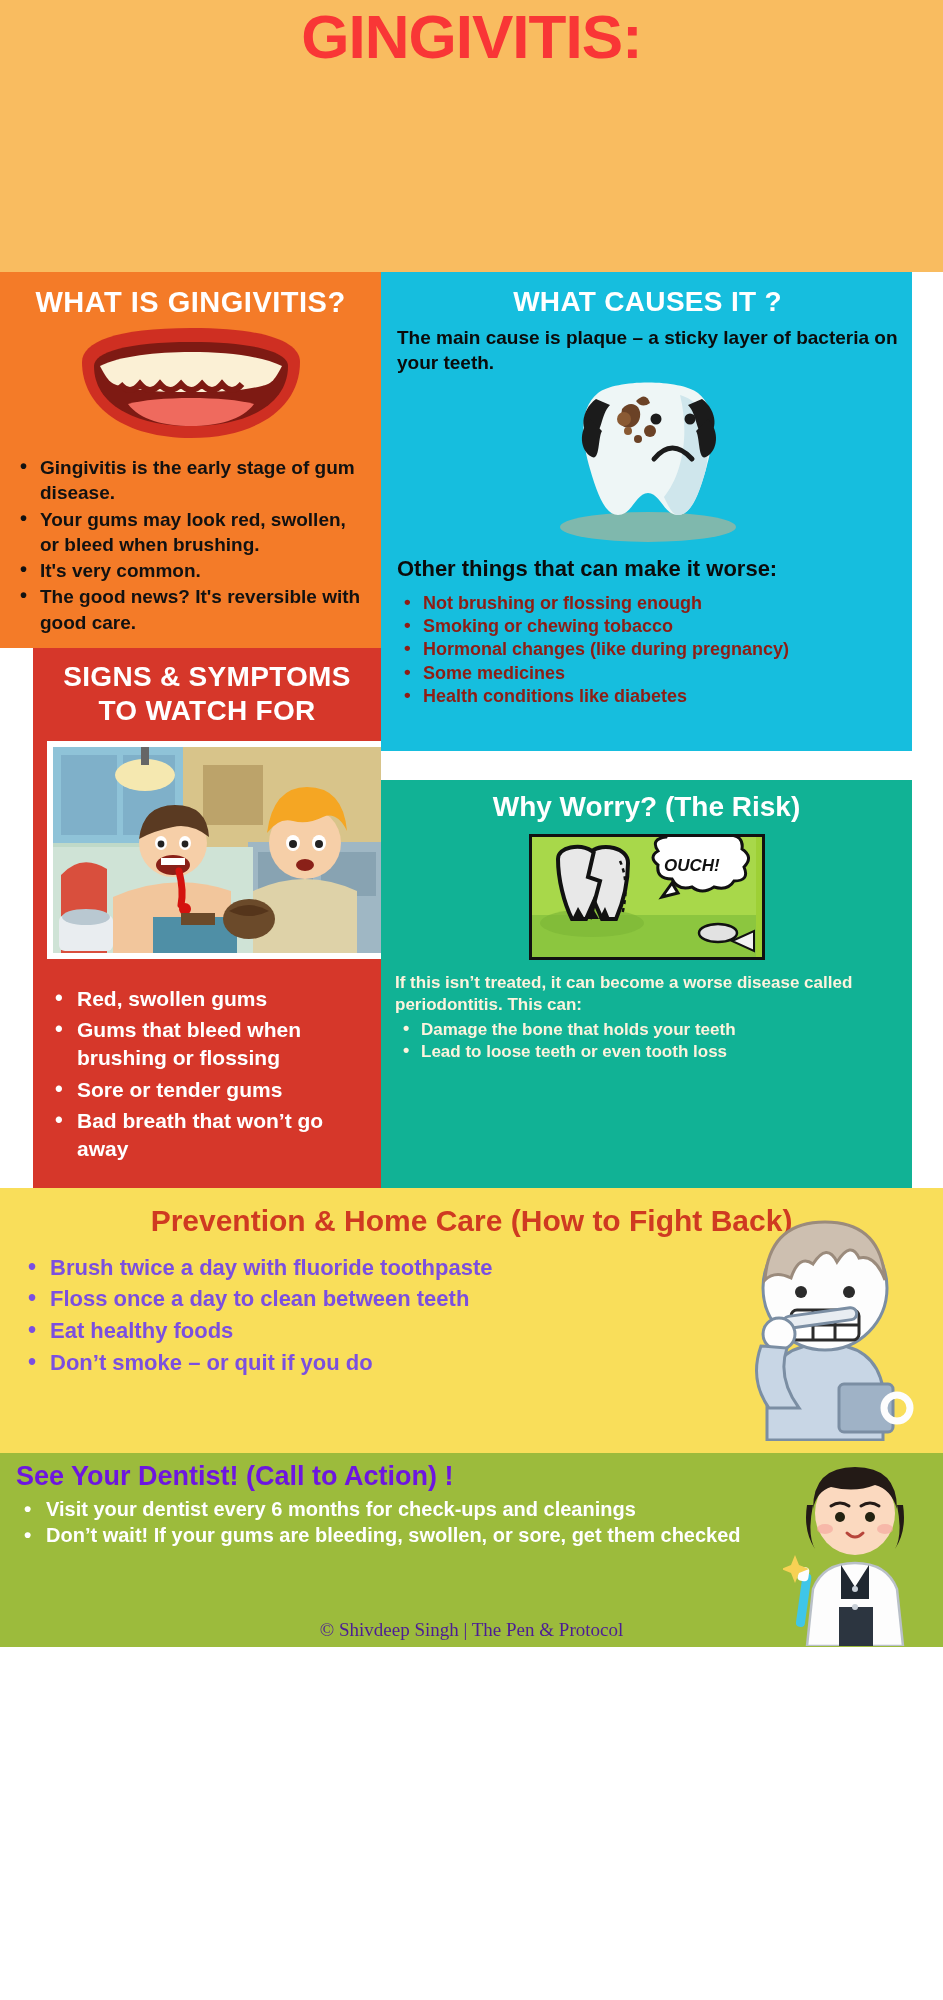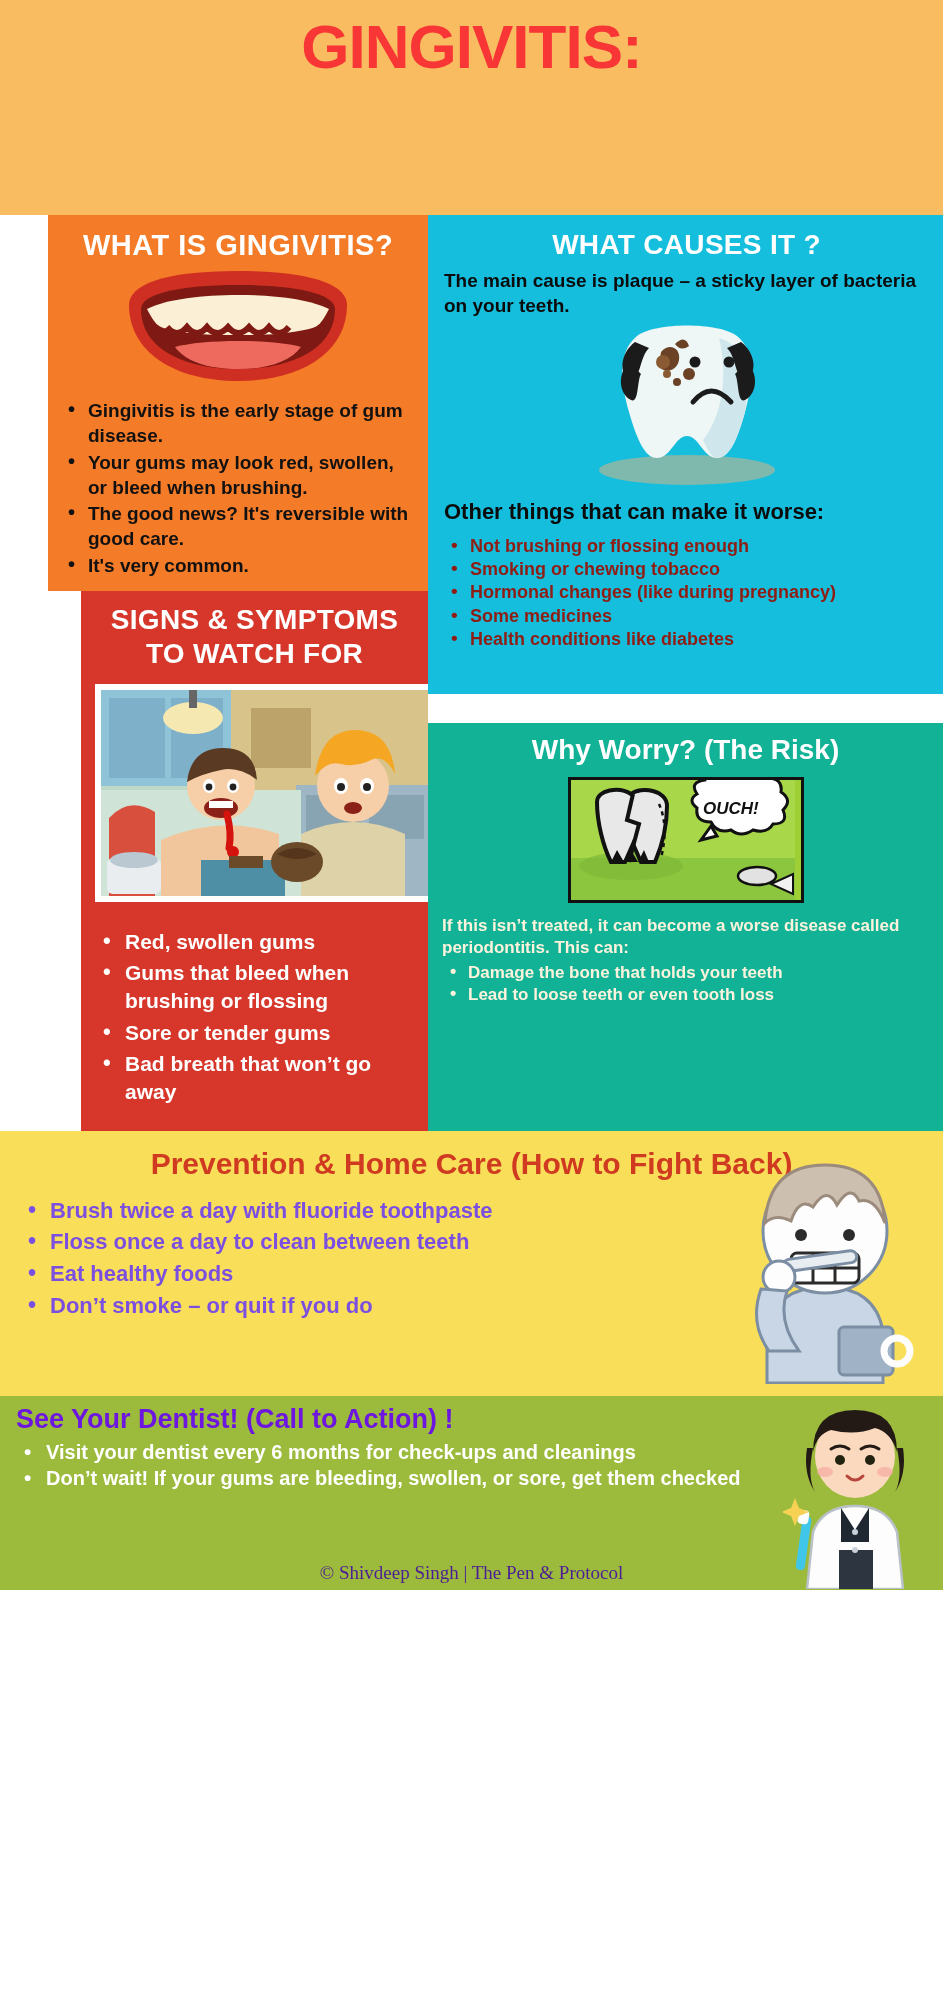--- a/index.html
+++ b/index.html
@@ -8,24 +8,24 @@
     width:943px; height:2000px;
     font-family:"Liberation Sans", sans-serif;
     overflow:hidden;
     position:relative;
   }
   .page { width:943px; height:2000px; position:relative; display:flex; flex-direction:column; }
 
   
   .header {
     background:#f9bc60;
-    height:215px;
+    height:272px;
     display:flex; flex-direction:column;
     align-items:center; justify-content:flex-start;
-    padding-top:12px;
+    padding-top:2px;
   }
   .header-title {
     color:#f93636;
     font-size:62px;
     font-weight:bold;
     letter-spacing:-1px;
     line-height:1.12;
     text-align:center;
     font-family:"Liberation Sans", sans-serif;
   }
@@ -34,21 +34,21 @@
     font-size:38px;
     font-weight:bold;
     text-align:center;
     line-height:1.22;
     max-width:760px;
     margin-top:2px;
   }
 
   
   .mid { display:flex; width:943px; height:916px; }
-  .col-left  { width:428px; display:flex; flex-direction:column;padding-left:48px; }
+  .col-left  { width:381px; display:flex; flex-direction:column; }
   .col-right { width:531px; display:flex; flex-direction:column;gap:29px; }
 
   
   .panel-orange {
     background:#f47b28; height:376px;
     padding:14px 14px 0 14px;
     position:relative; overflow:hidden;
   }
   .panel-orange h2 {
     color:#ffffff; font-size:29px; font-weight:bold;
@@ -180,22 +180,22 @@
             <path d="M6 36 C6 16 40 2 115 2 C190 2 224 16 224 36 C224 82 180 112 115 112 C50 112 6 82 6 36 Z" fill="#cf2f22"></path>
             <path d="M18 40 C18 26 52 16 115 16 C178 16 212 26 212 40 C212 78 172 100 115 100 C58 100 18 78 18 40 Z" fill="#7e1a13"></path>
             <path d="M24 40 C44 30 80 26 115 26 C150 26 186 30 206 40 C198 56 194 58 186 60 C160 66 140 66 115 66 C90 66 70 66 44 60 C36 58 32 56 24 40 Z" fill="#fbf0d5"></path>
             <path d="M44 58 q10 12 20 0 q10 12 20 0 q10 12 21 0 q10 12 21 0 q10 12 20 0 q10 12 20 0" fill="none" stroke="#7e1a13" stroke-width="6"></path>
             <path d="M52 78 C80 70 150 70 178 78 C166 94 142 100 115 100 C88 100 64 94 52 78 Z" fill="#ef6a5e"></path>
           </svg>
         </div>
         <ul class="orange-list">
           <li>Gingivitis is the early stage of gum disease.</li>
           <li>Your gums may look red, swollen, or bleed when brushing.</li>
+          <li>It's very common.</li>
           <li>The good news? It's reversible with good care.</li>
-          <li>It's very common.</li>
         </ul>
       </div>
 
       <div class="panel-red">
         <h2>SIGNS &amp; SYMPTOMS TO WATCH FOR</h2>
         <div class="photo-frame">
           <svg width="340" height="206" viewBox="0 0 340 206">
             <rect x="0" y="0" width="340" height="206" fill="#bfd9c8"></rect>
             <rect x="0" y="0" width="130" height="96" fill="#8fc3d8"></rect>
             <rect x="8" y="8" width="56" height="80" fill="#7fb0c9"></rect>

